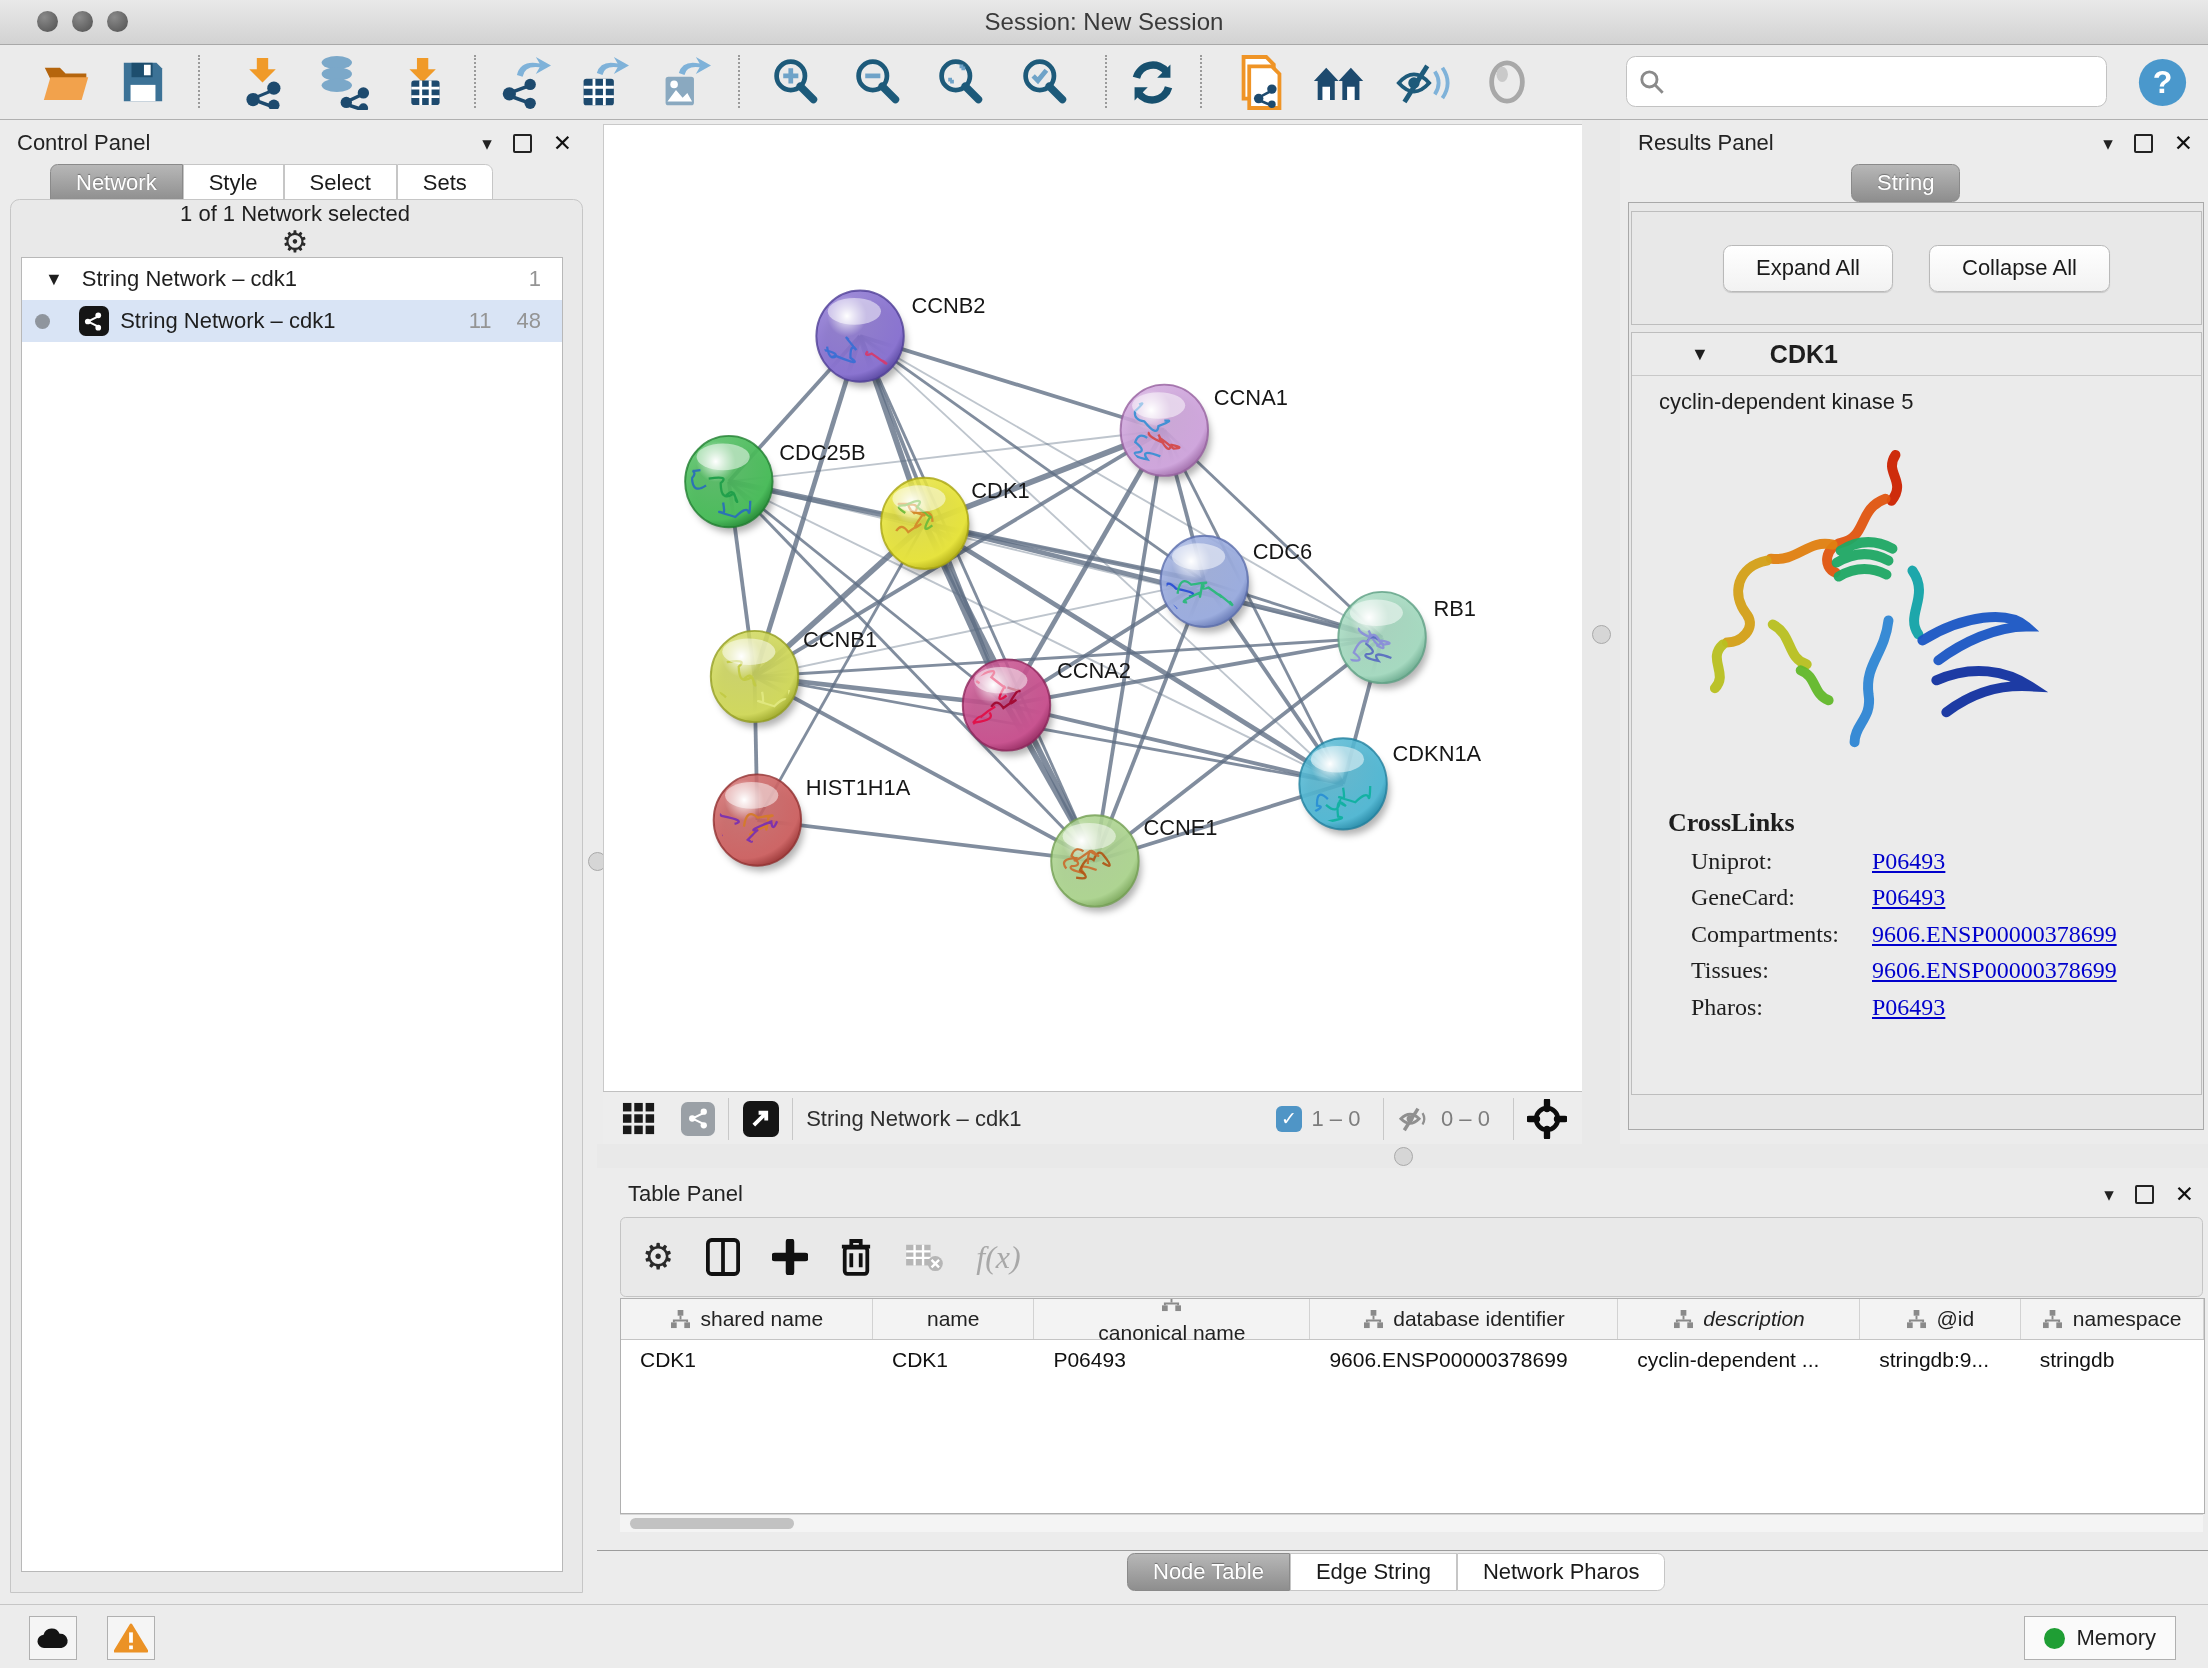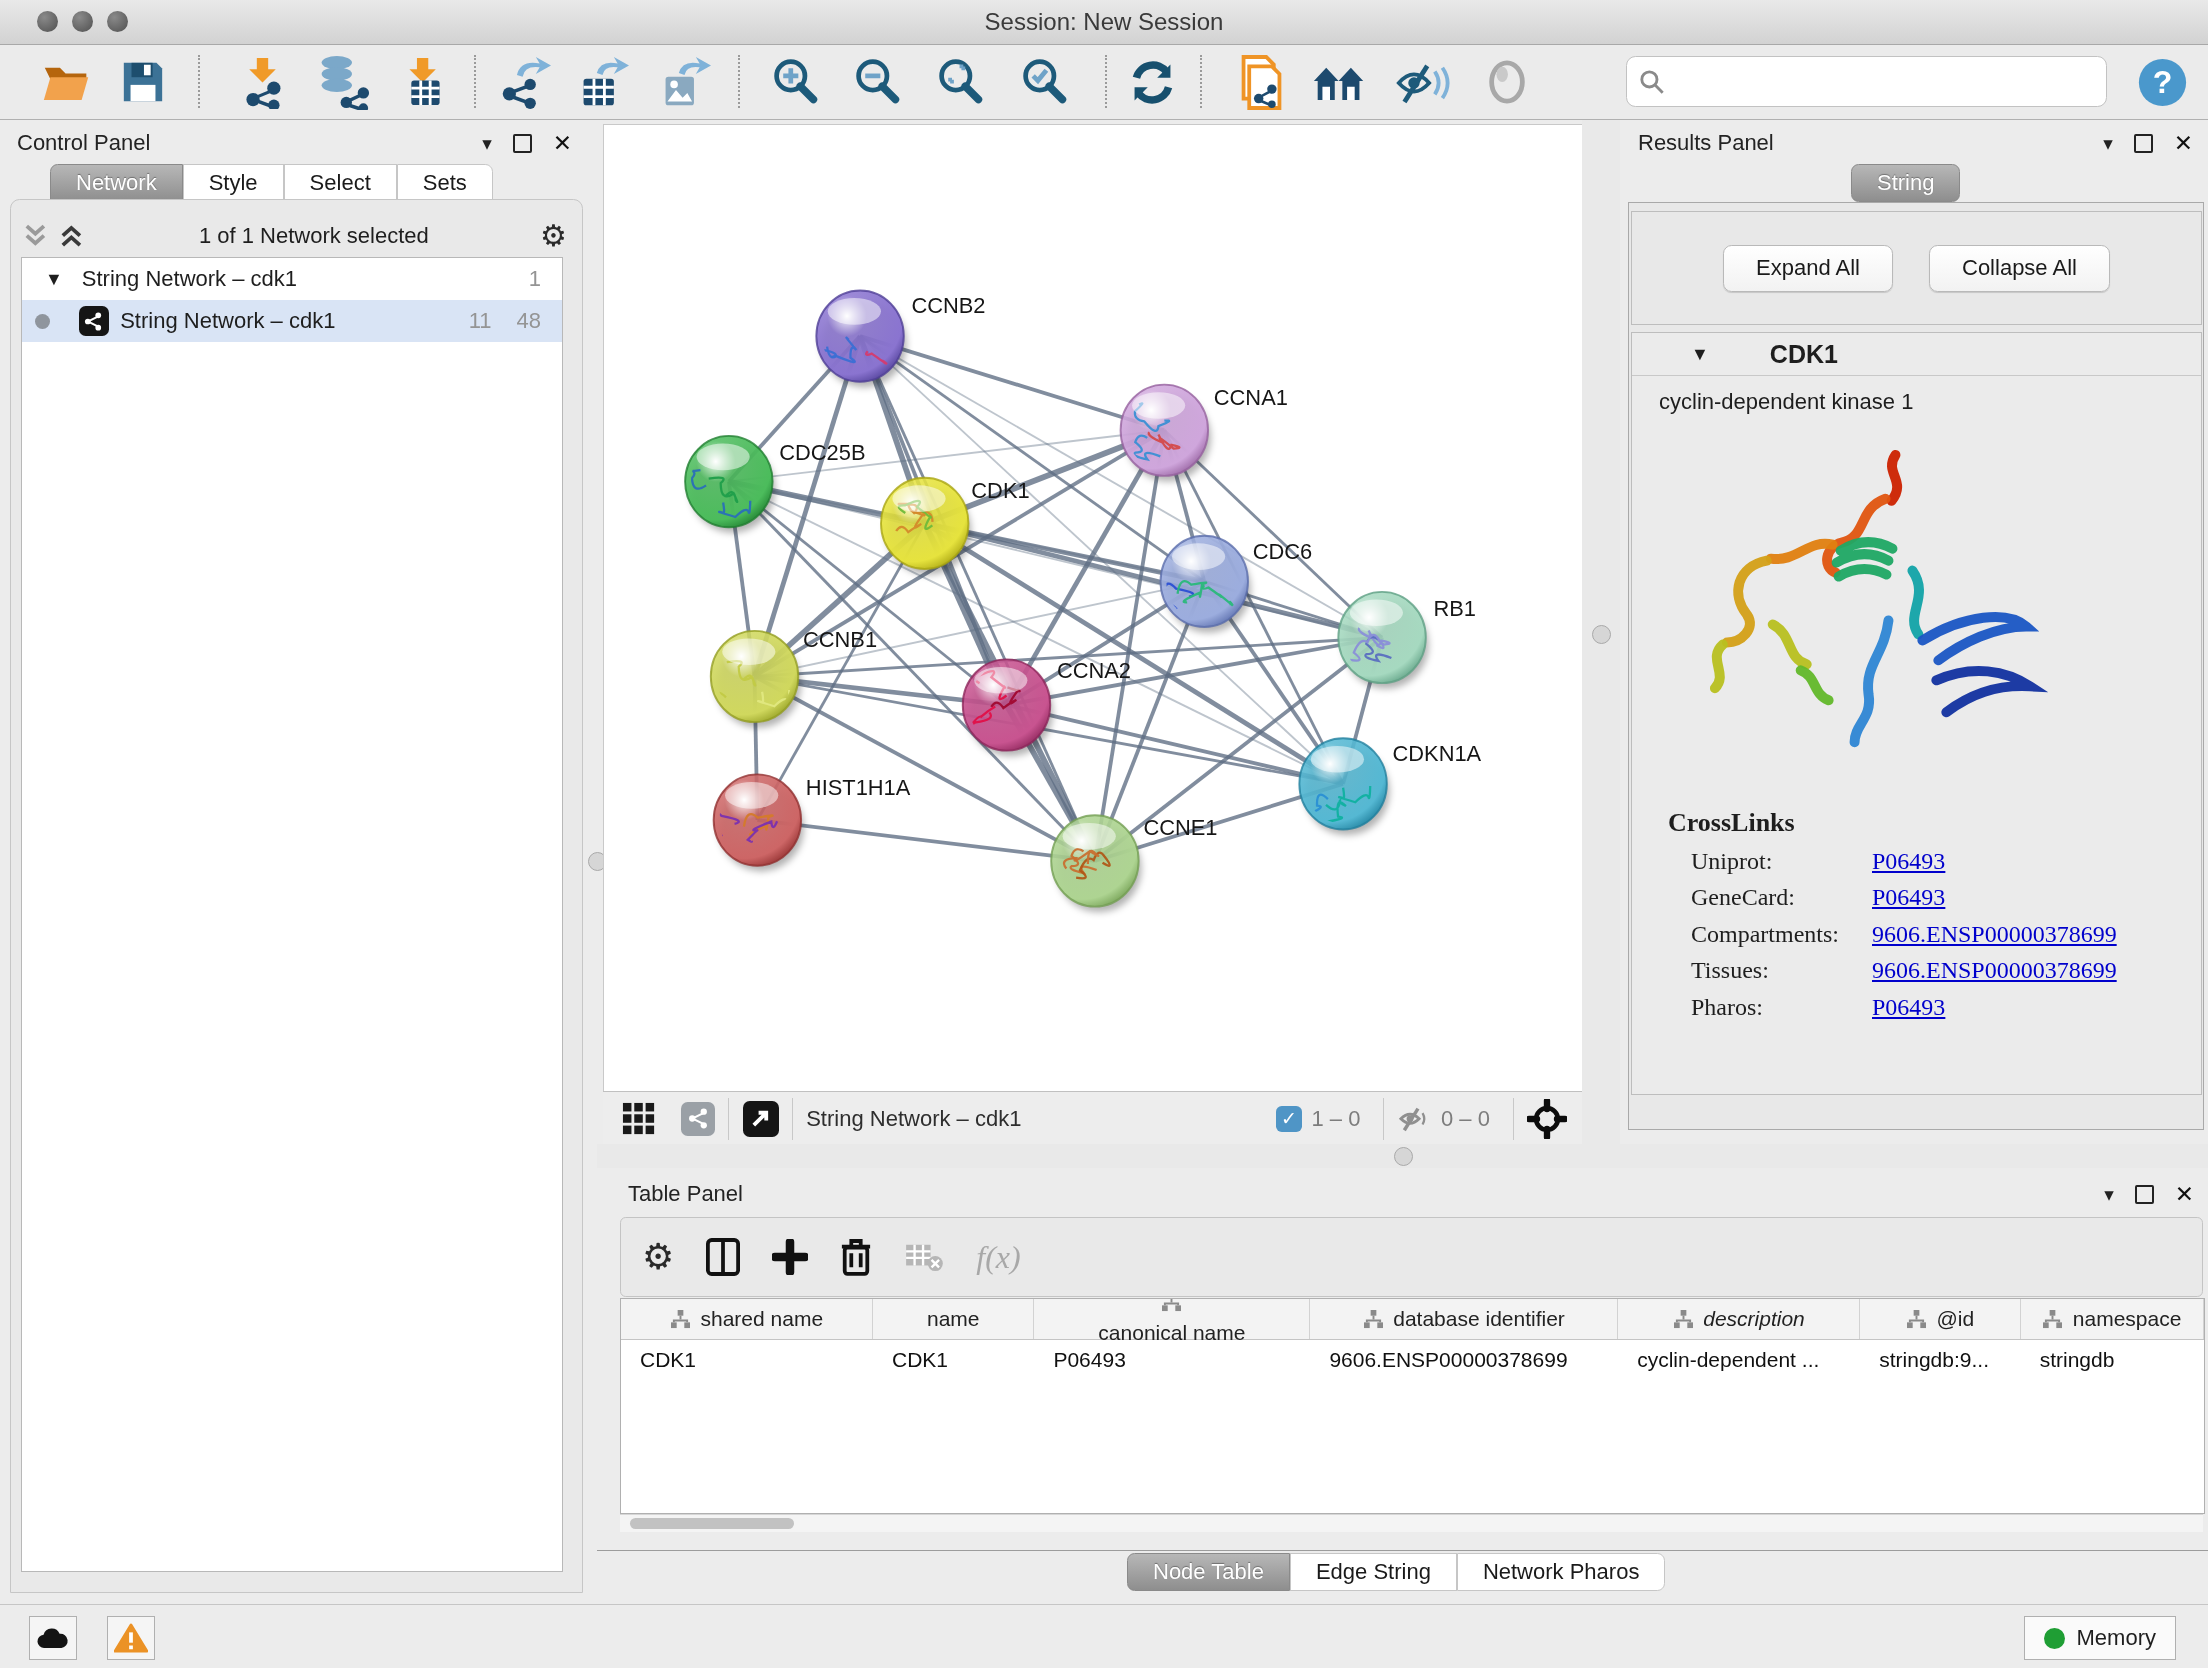--- a/index.html
+++ b/index.html
@@ -31,21 +31,21 @@
     padding:0 25px;font-size:22px;background:#fff;border:1px solid #c6c6c6;color:#1a1a1a;}
   .tabbtn.sel{background:linear-gradient(#b7b7b7,#8e8e8e);color:#fff;text-shadow:0 -1px 1px #6e6e6e;
     border-color:#8a8a8a;}
   .tabbtn:first-child{border-radius:7.6px 0 0 0;}
   .tabbtn:last-child{border-radius:0 7.6px 0 0;}
   
   .cp-head{left:17px;top:126px;width:555px;height:34px;display:flex;justify-content:space-between;align-items:center;}
   .cp-tabs{left:50px;top:164px;display:flex;}
   .cp-box{left:9.5px;top:199px;width:571px;height:1392px;background:#e9e9e9;
     border:1px solid #c6c6c6;border-radius:9.5px 9.5px 0 0;}
-  .cp-selrow{left:23px;top:217px;width:544px;height:38px;display:flex;align-items:center;}
+  .cp-selrow{left:23px;top:201px;width:544px;height:38px;display:flex;align-items:center;flex-direction:column;}
   .cp-selrow .stat{flex:1;text-align:center;font-size:22px;}
   .cp-list{left:21px;top:257px;width:540px;height:1313px;background:#fff;border:1.9px solid #b8b8b8;}
   .tree-row{position:relative;height:42px;display:flex;align-items:center;font-size:22px;}
   .tree-row .cnt{color:#949494;}
   .tree-row.sel{background:#d9e4f5;}
   .sharebox{width:30px;height:30px;border-radius:6.7px;background:#151515;display:flex;
     align-items:center;justify-content:center;}
   
   .netview{left:603px;top:124px;width:979px;height:967px;background:#fff;border:1px solid #c9c9c9;}
   .net-toolbar{left:603px;top:1091px;width:979px;height:53px;background:#ededed;
@@ -686,21 +686,21 @@
   <div class="abs rp-box"></div>
   <div class="abs rp-expbox">
     <button class="btn">Expand All</button>
     <button class="btn">Collapse All</button>
   </div>
   <div class="abs rp-card">
     <div class="rp-card-head">
       <span style="margin-left:59px;font-size:18px">▼</span>
       <span class="rp-gene">CDK1</span>
     </div>
-    <div class="rp-desc">cyclin-dependent kinase 1</div>
+    <div class="rp-desc">cyclin-dependent kinase 5</div>
     <svg id="ribbon" width="399" height="361" viewBox="0 0 400 360" style="margin:17px 0 0 49px">
         <path d="M215,22 c-12,18 12,26 -4,46" fill="none" stroke="#cc2200" stroke-width="10" stroke-linecap="round" opacity="0.95"></path>
         <path d="M205,66 c-28,10 -18,38 -44,44 c-16,4 -20,24 -6,30" fill="none" stroke="#e05510" stroke-width="10" stroke-linecap="round" opacity="0.95"></path>
         <path d="M152,112 c-24,-6 -36,18 -62,14" fill="none" stroke="#e08010" stroke-width="10" stroke-linecap="round" opacity="0.95"></path>
         <path d="M86,128 c-30,6 -36,34 -20,54 c10,14 -6,28 -20,28" fill="none" stroke="#d4a017" stroke-width="10" stroke-linecap="round" opacity="0.95"></path>
         <path d="M42,212 c-16,14 6,30 -8,44 m58,-64 c20,10 14,34 34,40" fill="none" stroke="#b8c020" stroke-width="10" stroke-linecap="round" opacity="0.95"></path>
         <path d="M120,238 c16,6 12,24 28,30" fill="none" stroke="#62b82a" stroke-width="10" stroke-linecap="round" opacity="0.95"></path>
         <path d="M160,118 q26,-16 52,-2 m-56,14 q26,-16 52,-2 m-50,16 q24,-14 48,-2" fill="none" stroke="#1fa864" stroke-width="10" stroke-linecap="round" opacity="0.95"></path>
         <path d="M232,138 c18,26 -8,44 6,64" fill="none" stroke="#12a3a8" stroke-width="10" stroke-linecap="round" opacity="0.95"></path>
         <path d="M208,188 c-4,34 -24,44 -20,74 c4,24 -14,30 -14,48" fill="none" stroke="#2e86d4" stroke-width="10" stroke-linecap="round" opacity="0.95"></path>

